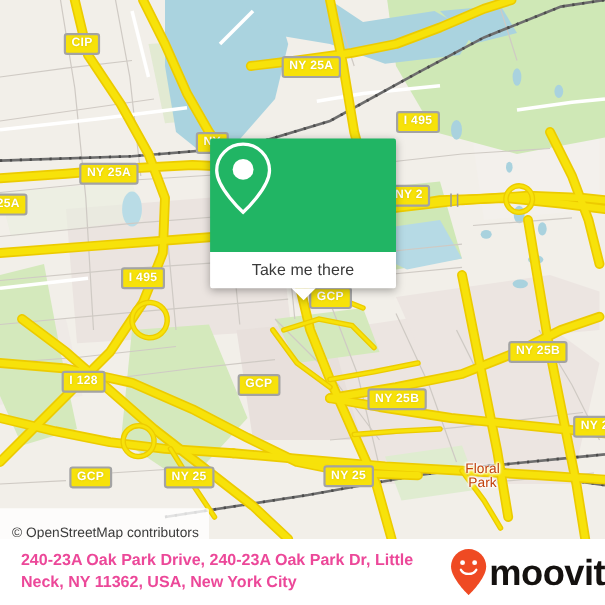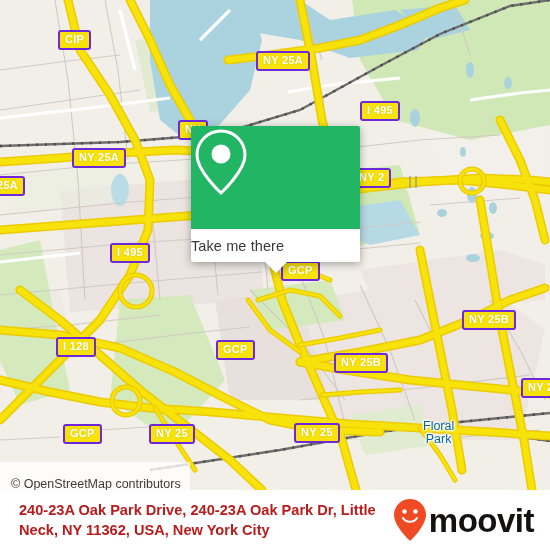--- a/index.html
+++ b/index.html
@@ -12,56 +12,56 @@
   #root{position:relative;width:550px;height:550px;overflow:hidden;background:#f2efe9;}
 
   
   #map{position:absolute;left:0;top:0;width:550px;height:490px;overflow:hidden;background:#f2efe9;}
   #map svg{position:absolute;left:0;top:0;}
 
   
   .shield{
     position:absolute;
     background:#f7e20a;
-    border:2px solid #6d28d9;
+    border:2px solid #a3a3a3;
     border-radius:3px;
     color:#ffffff;
     font-size:11px;
     font-weight:bold;
     line-height:13px;
     padding:1px 5px 2px 5px;
     letter-spacing:.3px;
     white-space:nowrap;
     text-shadow:0 0 2px rgba(150,130,0,.35);
     box-sizing:border-box;
   }
   .place-label{
     position:absolute;
-    color:#0369a1;
+    color:#c2410c;
     font-size:12.5px;
     line-height:13px;
     text-align:center;
     white-space:pre;
     text-shadow:
        1px 0 2px #fff, -1px 0 2px #fff, 0 1px 2px #fff, 0 -1px 2px #fff,
        1px 1px 2px #fff, -1px -1px 2px #fff;
   }
 
   
   #popup{
     position:absolute;left:191px;top:126px;width:169px;
     filter:drop-shadow(0 2px 4px rgba(0,0,0,.33));
   }
   #popup-head{
     background:#21b564;height:103px;border-radius:2px 2px 0 0;
     display:flex;align-items:center;justify-content:center;
   }
   #popup-body{
     background:#ffffff;height:33px;border-radius:0 0 2px 2px;
-    display:flex;align-items:center;justify-content:flex-start;
+    display:flex;align-items:center;justify-content:center;
     position:relative;
   }
   #popup-body .cta{
     color:#3a3a3a;font-size:14.5px;letter-spacing:.1px;
   }
   #popup-tail{
     position:absolute;left:50%;bottom:-11px;margin-left:-11px;
     width:0;height:0;
     border-left:11px solid transparent;
     border-right:11px solid transparent;
@@ -80,25 +80,25 @@
   
   #footer{
     position:absolute;left:0;top:490px;width:550px;height:60px;
     background:#ffffff;
     display:flex;align-items:center;
     box-sizing:border-box;
   }
   #footer-text{
     flex:1;
     padding:0 8px 0 19px;
-    font-size:14.6px;font-weight:bold;color:#b91c1c;
+    font-size:14.6px;font-weight:bold;color:#ec4899;
     line-height:20px;
   }
   #brand{
-    display:flex;align-items:center;gap:2px;padding-right:16px;
+    display:flex;align-items:center;gap:2px;
   }
   #brand .wordmark{
     font-size:33px;font-weight:bold;color:#14110f;letter-spacing:-.5px;
     line-height:33px;
   }
 </style>
 </head>
 <body>
 
 <div id="root">

